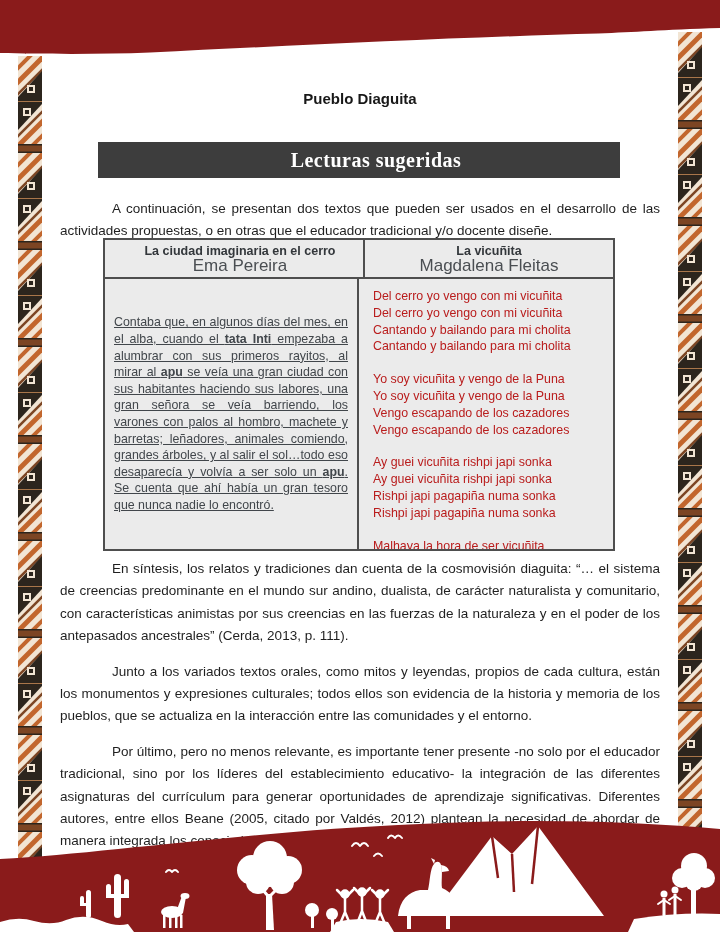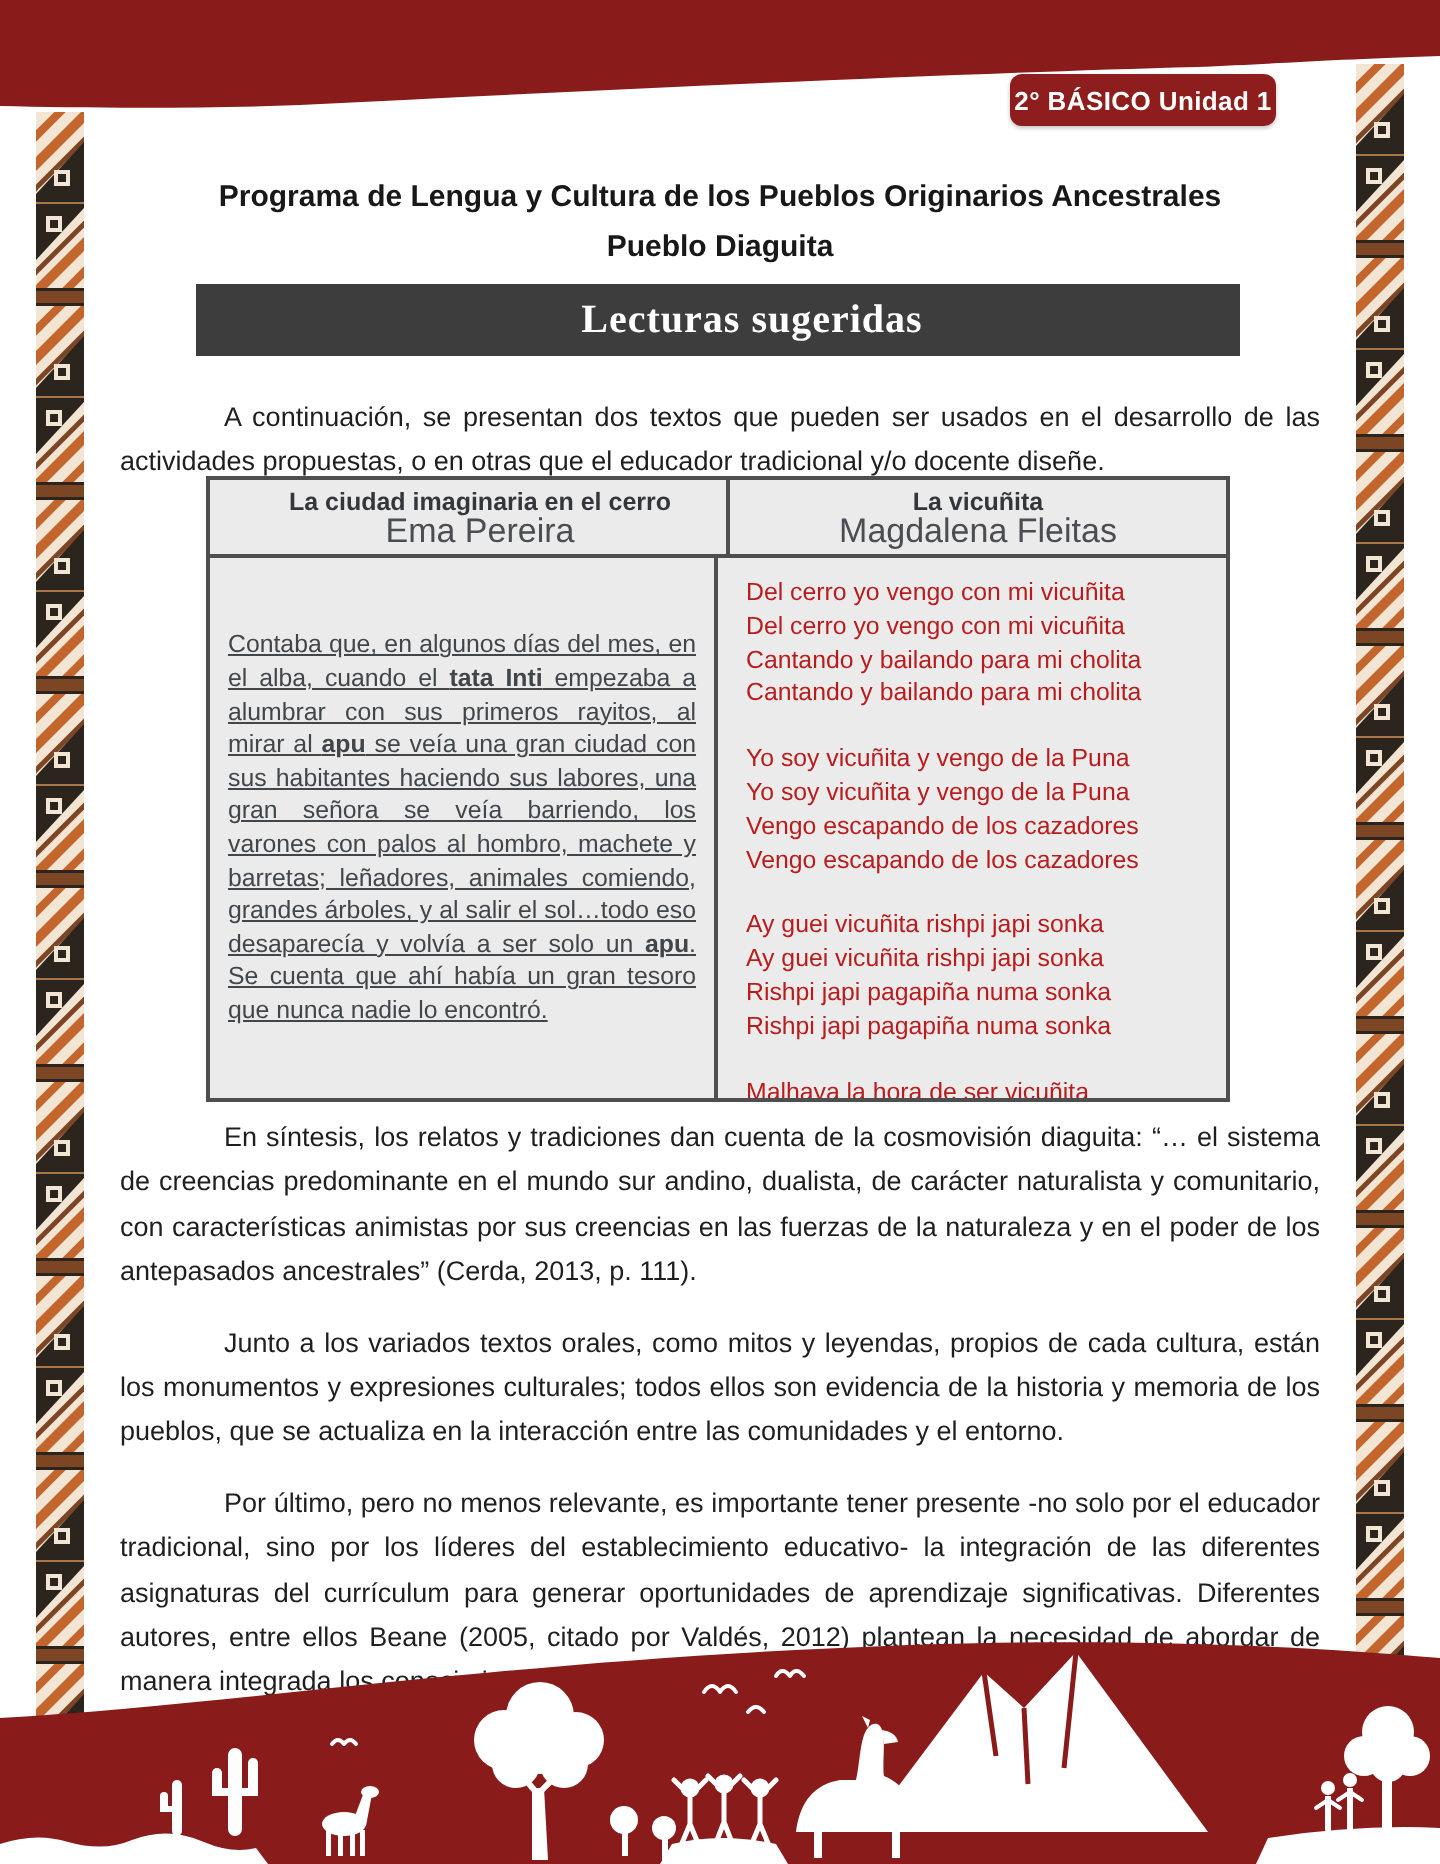--- a/index.html
+++ b/index.html
@@ -60,23 +60,20 @@
 </style>
 </head>
 <body>
 
 <div class="page">
 
   <svg class="top-band" viewBox="0 0 720 70" preserveAspectRatio="none">
     <path d="M0,0 L720,0 L720,28 C660,30 636,32 598,33.5 C470,37 300,45 150,52.5 C100,54.5 40,54 0,53 Z" fill="#8a1b1b"></path>
   </svg>
 
-  <div class="unit-badge">
-    <span>2° BÁSICO Unidad 1</span>
-  </div>
 
   <svg class="strip strip-left" width="24" height="802">
     <defs>
       <pattern id="texL" width="24" height="97" patternUnits="userSpaceOnUse">
         <rect width="24" height="97" fill="#f2e5d4"></rect>
         <g stroke-linecap="butt">
           <path d="M-4,42 L44,-6" stroke="#7c4523" stroke-width="2.5"></path>
           <path d="M-4,30 L34,-8" stroke="#c2662d" stroke-width="5"></path>
           <path d="M-4,16 L20,-8" stroke="#c2662d" stroke-width="4"></path>
         </g>
@@ -125,21 +122,20 @@
         <rect x="7" y="54" width="4" height="4" fill="#2c251d"></rect>
         <rect x="0" y="88" width="24" height="9" fill="#7c4523"></rect>
         <rect x="0" y="88" width="24" height="1.5" fill="#2c251d"></rect>
         <rect x="0" y="95.5" width="24" height="1.5" fill="#2c251d"></rect>
       </pattern>
     </defs>
     <rect width="24" height="826" fill="url(#texR)"></rect>
   </svg>
 
   <div class="title-block">
-    <div>Programa de Lengua y Cultura de los Pueblos Originarios Ancestrales</div>
     <div>Pueblo Diaguita</div>
   </div>
 
   <div class="section-bar">
     <span>Lecturas sugeridas</span>
   </div>
 
   <p class="intro">A continuación, se presentan dos textos que pueden ser usados en el desarrollo de las actividades propuestas, o en otras que el educador tradicional y/o docente diseñe.</p>
 
   <div class="lect-table">

